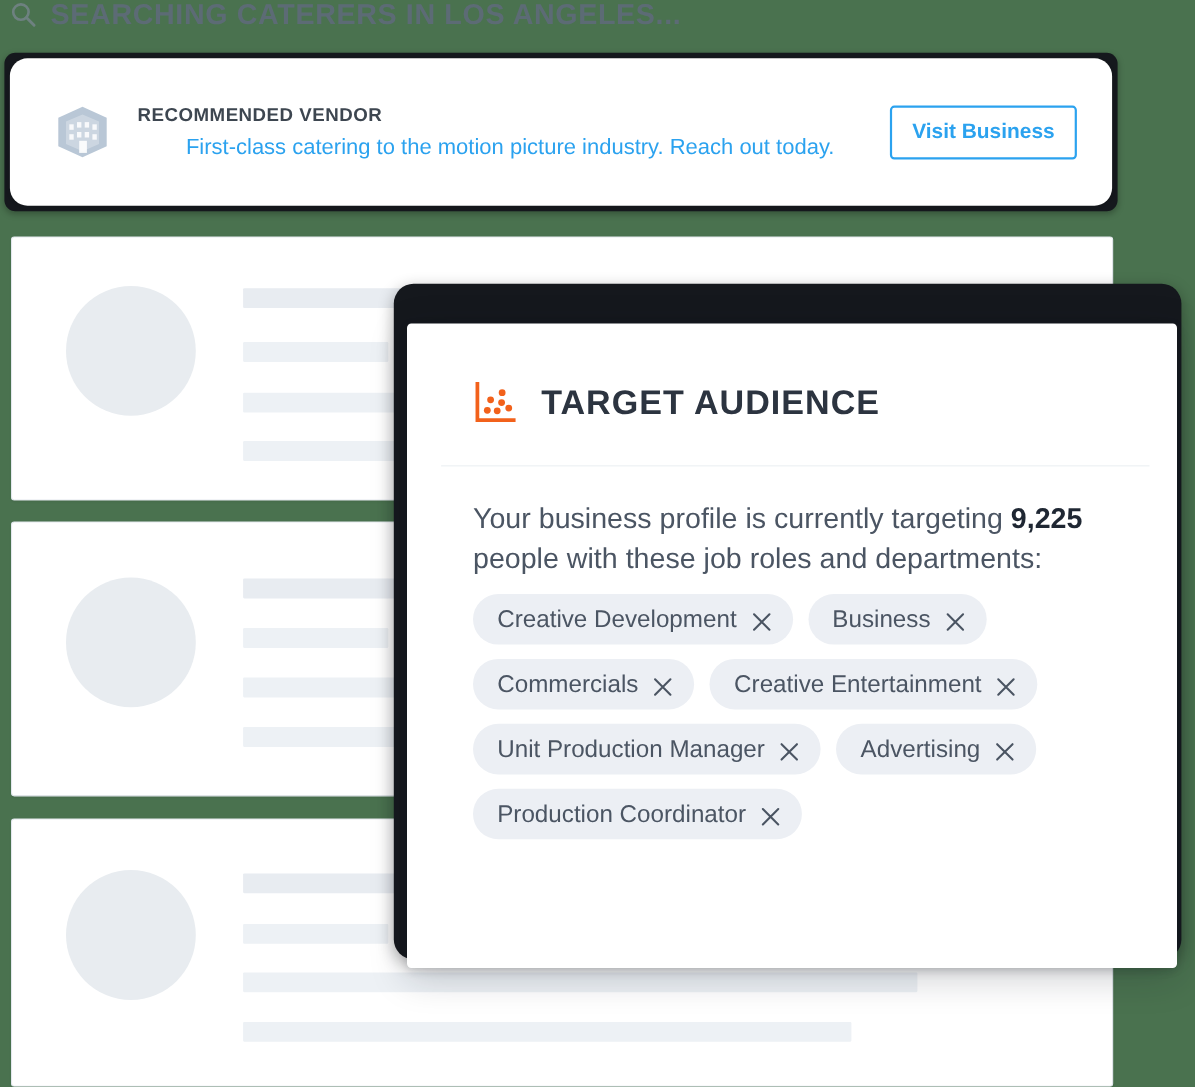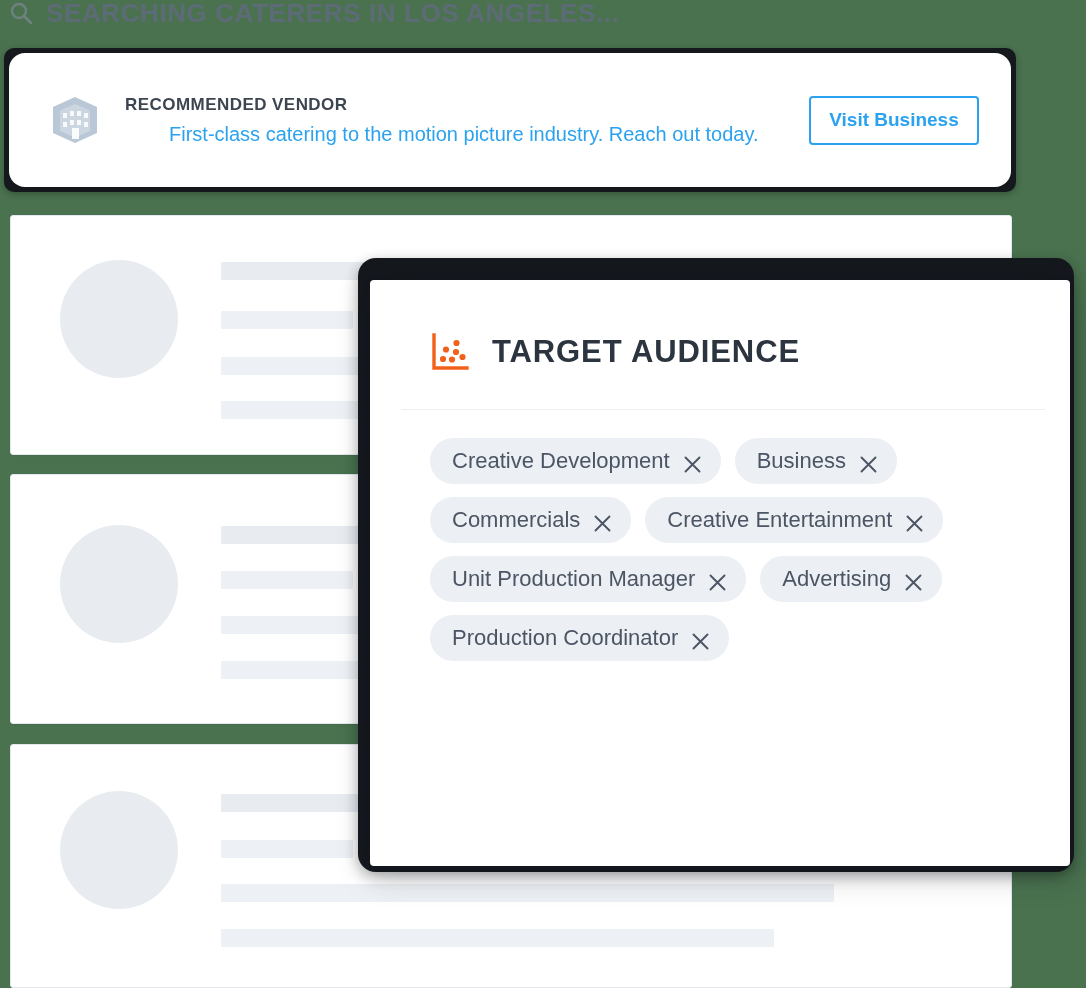--- a/index.html
+++ b/index.html
@@ -136,21 +136,21 @@
     left: 358px; top: 258px;
     width: 716px; height: 614px;
     background: #15181d;
     border-radius: 18px;
     box-shadow: 0 4px 14px rgba(0,0,0,.30);
   }
 
   
   .ta-panel {
     position: absolute;
-    left: 370px; top: 280px;
+    left: 370px; top: 294px;
     width: 700px; height: 586px;
     background: #ffffff;
     border-radius: 4px;
     box-shadow: 0 8px 34px rgba(20,25,35,.22), 0 2px 8px rgba(20,25,35,.10);
     padding: 42px 38px 0 60px;
   }
   .ta-header {
     display: flex;
     align-items: center;
     gap: 22px;
@@ -173,21 +173,21 @@
   }
   .ta-body {
     margin-top: 30px;
     font-size: 26px;
     line-height: 1.38;
     color: #4b5563;
     max-width: 600px;
   }
   .ta-body b { color: #1f2733; font-weight: 700; }
 
-  .chip-rows { margin-top: 28px; }
+  .chip-rows { margin-top: 14px; }
   .chip-row {
     display: flex;
     gap: 14px;
     margin-bottom: 13px;
   }
   .chip {
     display: inline-flex;
     align-items: center;
     gap: 14px;
     background: #eceff4;
@@ -282,20 +282,21 @@
         <circle cx="32.5" cy="25" r="3.1" fill="#f2611b"></circle>
         <circle cx="13" cy="27" r="3.1" fill="#f2611b"></circle>
         <circle cx="22" cy="27.5" r="3.1" fill="#f2611b"></circle>
       </svg>
     </span>
     <span class="ta-title">TARGET AUDIENCE</span>
   </div>
 
   <hr class="ta-divider">
 
+  <div class="ta-body"><span>Your business profile is currently targeting </span><b>9,225</b><span> people with these job roles and departments:</span></div>
 
   <div class="chip-rows">
 
     <div class="chip-row">
       <span class="chip">
         <span>Creative Development</span>
         <span class="chip-x">
           <svg width="17" height="17" viewBox="0 0 17 17">
               <path d="M1.5 1.5 L15.5 15.5 M15.5 1.5 L1.5 15.5" stroke="#4b5563" stroke-width="1.9" stroke-linecap="round"></path>
             </svg>

